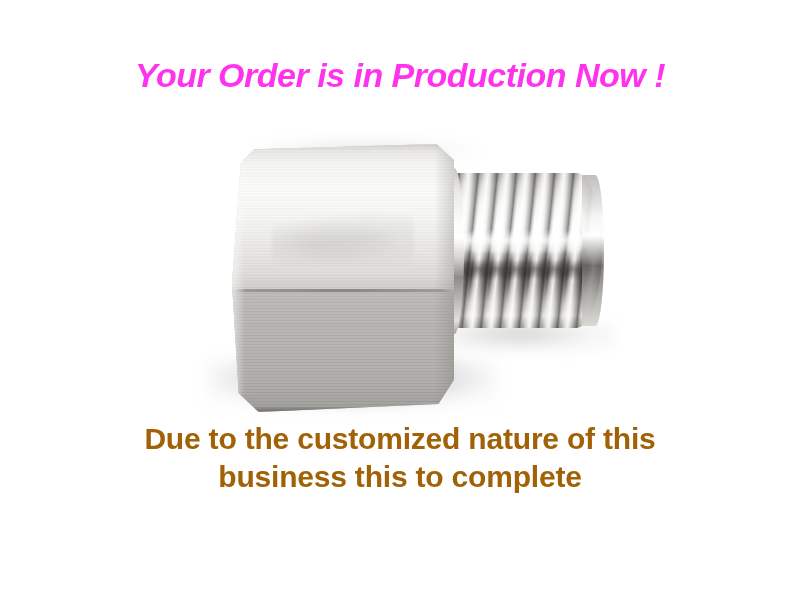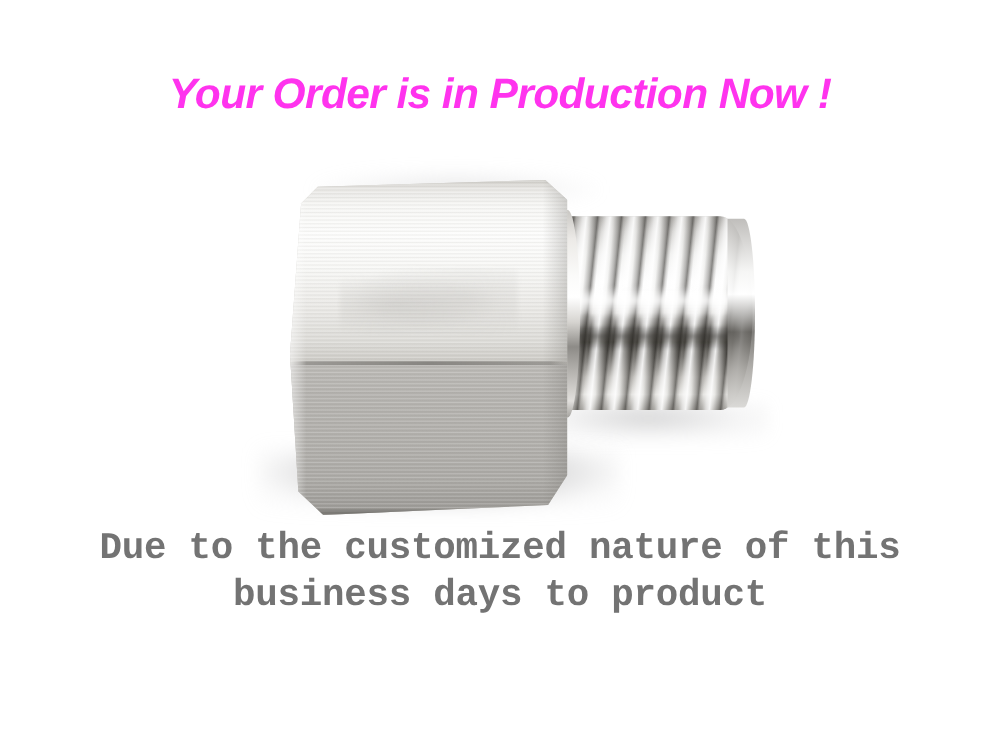--- a/index.html
+++ b/index.html
@@ -36,26 +36,26 @@
     white-space: nowrap;
   }
 
   
   .notice {
     position: absolute;
     left: 0;
     top: 420px;
     width: 800px;
     text-align: center;
-    font-family: Liberation Mono, monospace;
+    font-family: Liberation Sans, sans-serif;
     font-weight: bold;
     font-size: 30px;
     line-height: 38px;
     letter-spacing: -0.2px;
-    color: #737373;
+    color: #a16207;
   }
   .notice .line { display: block; white-space: nowrap; }
 
   
   .photo {
     position: absolute;
     left: 0;
     top: 110px;
     width: 800px;
     height: 310px;
@@ -357,16 +357,16 @@
       <div class="hex-edge"></div>
       <div class="hex-chamfer-l"></div>
       <div class="hex-chamfer-r"></div>
       <div class="hex-outline"></div>
     </div>
 
   </div>
 
   <div class="notice">
     <span class="line">Due to the customized nature of this</span>
-    <span class="line">business days to product</span>
+    <span class="line">business this to complete</span>
   </div>
 
 </div>
 
 </body></html>

